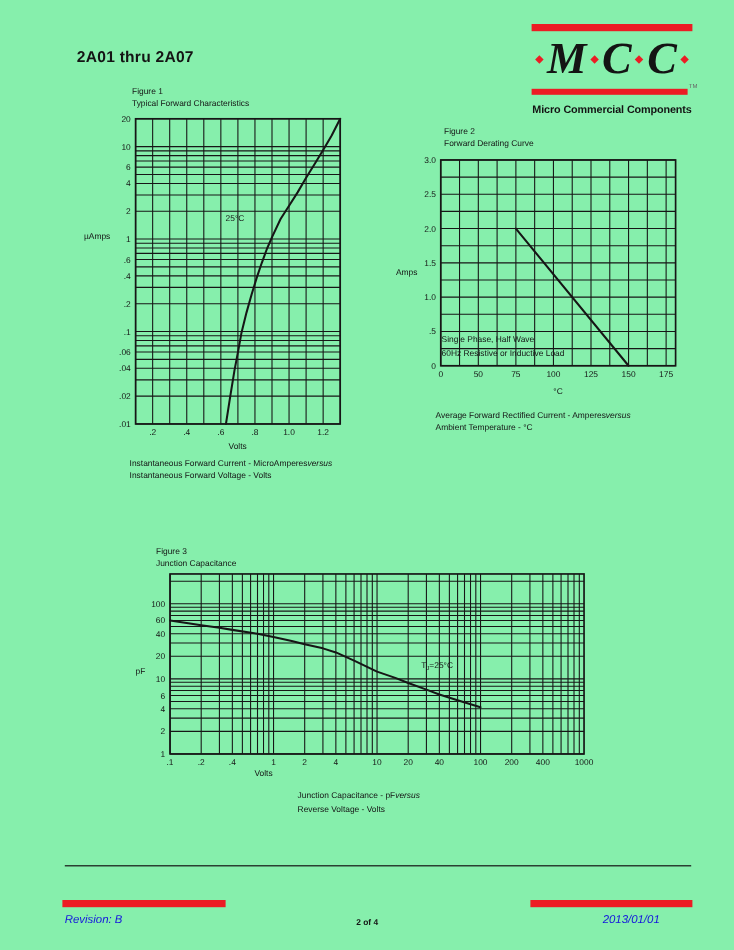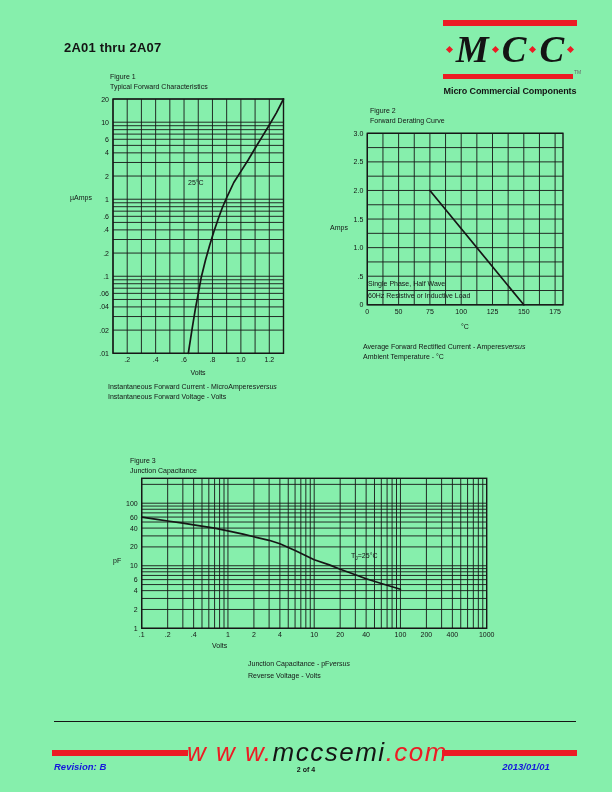--- a/index.html
+++ b/index.html
@@ -28,21 +28,21 @@
   .sub{font-size:5px;vertical-align:-1.5px;}
 
   #fig3-caption{line-height:12px;}
   #fig2-note{font-size:7px;line-height:11.5px;white-space:nowrap;}
 
   #footer-rule{left:54px;top:721px;width:522px;height:1px;background:#141414;}
   .footer-bar{top:750px;height:6px;background:var(--red);}
   #footer-url{left:187px;top:738px;width:256px;text-align:center;font-style:italic;
       font-size:26px;line-height:28px;letter-spacing:1.5px;white-space:nowrap;}
   .red-txt{color:var(--red);}
-  .blue-i{color:var(--blue);font-style:italic;font-weight:bold;font-size:9.5px;}
+  .blue-i{color:var(--blue);font-style:italic;font-weight:normal;font-size:9.5px;}
   #footer-page{left:0;top:766px;width:612px;text-align:center;font-size:7px;font-weight:bold;}
 </style>
 </head>
 <body>
 
 <div id="page" style="--red: #ec1c24; --blue: #1515dd;">
 
   <svg id="charts" class="abs" width="612" height="792">
       <line x1="113" y1="99" x2="113" y2="353.3" stroke="#161616" stroke-width="0.9"></line>
       <line x1="127.20833333333334" y1="99" x2="127.20833333333334" y2="353.3" stroke="#161616" stroke-width="0.9"></line>
@@ -285,20 +285,17 @@
   <div class="abs lbl" style="left:351px;top:552px"><span>T</span><span class="sub">J</span><span>=25°C</span></div>
   <div class="abs lbl" style="left:212px;top:642px">Volts</div>
   <div id="fig3-caption" class="abs caption" style="left:248px;top:658px">
     <div><span>Junction Capacitance - pF</span><i>versus</i></div>
     <div>Reverse Voltage - Volts</div>
   </div>
 
   <div id="footer-rule" class="abs"></div>
   <div class="abs footer-bar" style="left:52px;width:136px"></div>
   <div class="abs footer-bar" style="left:442px;width:135px"></div>
-  <div id="footer-url" class="abs">
-    <span class="red-txt">w w w.</span><span>mccsemi</span><span class="red-txt">.com</span>
-  </div>
   <div class="abs blue-i" style="left:54px;top:761px">Revision: B</div>
   <div id="footer-page" class="abs">2 of 4</div>
   <div class="abs blue-i" style="left:476px;top:761px;width:100px;text-align:center">2013/01/01</div>
 
 </div>
 
 </body></html>

